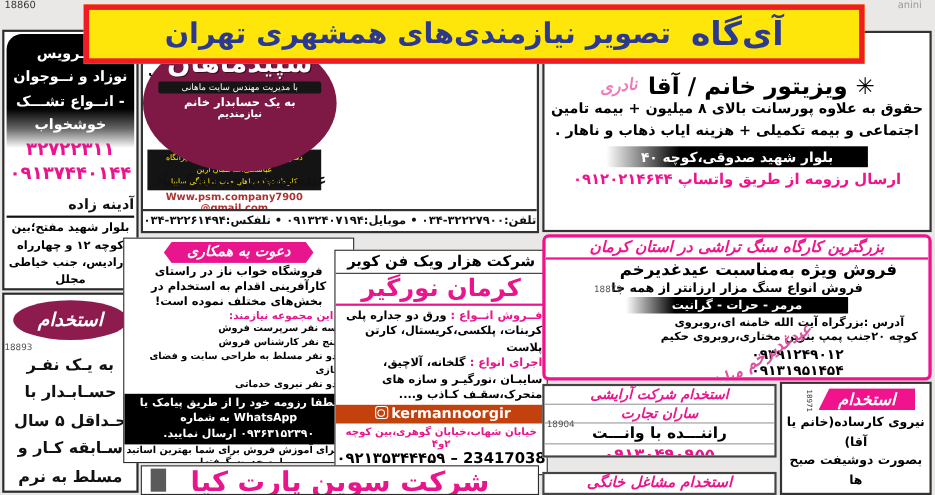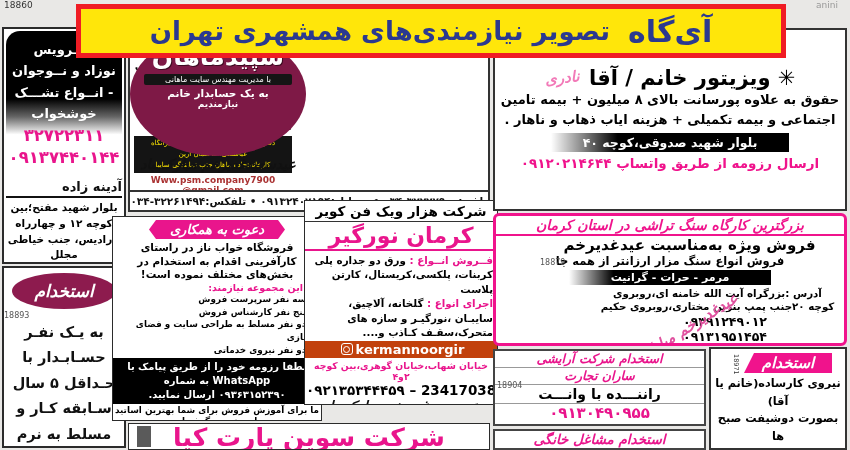--- a/index.html
+++ b/index.html
@@ -56,21 +56,21 @@
       width:136px;margin:3px auto 2px;text-align:center;padding:2px 0;
       clip-path:polygon(7px 0,calc(100% - 7px) 0,100% 50%,calc(100% - 7px) 100%,7px 100%,0 50%);}
   .khabnaz .intro{font-weight:bold;font-size:10.5px;text-align:center;line-height:1.3;}
   .khabnaz .needlbl{color:#e9158c;font-weight:bold;font-size:9.5px;text-align:right;padding-right:18px;}
   .khabnaz .item{font-weight:bold;font-size:8.8px;text-align:right;padding-right:6px;line-height:1.45;}
   .khabnaz .blackbox{background:#000;color:#fff;font-weight:bold;font-size:10px;text-align:center;
       line-height:1.4;padding:2px 0;margin-top:1px;}
   .khabnaz .f1{font-weight:bold;font-size:8.8px;text-align:center;line-height:1.25;margin-top:1px;}
 
   
-  .kerman{left:304px;top:200px;width:194px;height:205px;border-width:1px;}
+  .kerman{left:304px;top:227px;width:194px;height:205px;border-width:1px;}
   .kerman .company{font-weight:bold;font-size:13.5px;text-align:center;border-bottom:1px solid #333;padding:2px 0;}
   .kerman .brand{color:#e9158c;font-weight:bold;font-size:22px;text-align:center;border-bottom:2px solid #e9158c;padding:1px 0;}
   .kerman .body{font-weight:bold;font-size:10.3px;text-align:right;line-height:1.4;padding:2px 4px;}
   .kerman .lbl{color:#e9158c;}
   .kerman .igbar{background:#c2410c;color:#fff;font-weight:bold;font-size:13px;text-align:center;direction:ltr;padding:1px 0;}
   .kerman .addr{color:#e9158c;font-weight:bold;font-size:9.3px;text-align:center;margin-top:2px;}
   .kerman .phones{font-weight:bold;font-size:13.5px;text-align:center;direction:ltr;}
 
   
   .sevin{left:128px;top:423px;width:362px;height:27px;border-width:1px;}
@@ -98,21 +98,21 @@
   .stone .l2{font-weight:bold;font-size:11.5px;text-align:center;}
   .stone .strip{width:58%;margin:2px auto;background:linear-gradient(to left,#000 78%,rgba(0,0,0,0));
       color:#fff;font-weight:bold;font-size:11px;text-align:center;padding:1px 0;}
   .stone .addr{font-weight:bold;font-size:10.3px;text-align:center;padding-left:95px;line-height:1.3;}
   .stone .ph{font-weight:bold;font-size:12.5px;text-align:center;padding-left:110px;direction:ltr;line-height:1.25;}
   .stone .callig{position:absolute;left:118px;bottom:2px;transform:rotate(-32deg);color:#e0519f;
       font-style:italic;font-weight:bold;font-size:15px;}
   .stone .sid{position:absolute;left:44px;top:42px;}
 
   
-  .saran{left:493px;top:349px;width:213px;height:77px;border-color:#444;}
+  .saran{left:493px;top:349px;width:213px;height:67px;border-color:#444;}
   .saran .r1,.saran .r2{color:#e9158c;font-style:italic;font-weight:bold;font-size:12.5px;text-align:center;
       border-bottom:1px solid #999;padding:0 0 1px;}
   .saran .r3{font-weight:bold;font-size:14px;text-align:center;border-bottom:1px solid #999;padding:1px 0;}
   .saran .r4{color:#e9158c;font-weight:bold;font-size:15px;text-align:center;direction:ltr;}
   .saran .sid{position:absolute;right:auto;left:2px;top:30px;}
 
   
   .mashaghel{left:493px;top:429px;width:213px;height:21px;border-color:#444;}
   .mashaghel .t{color:#e9158c;font-style:italic;font-weight:bold;font-size:13.5px;text-align:center;}
 

